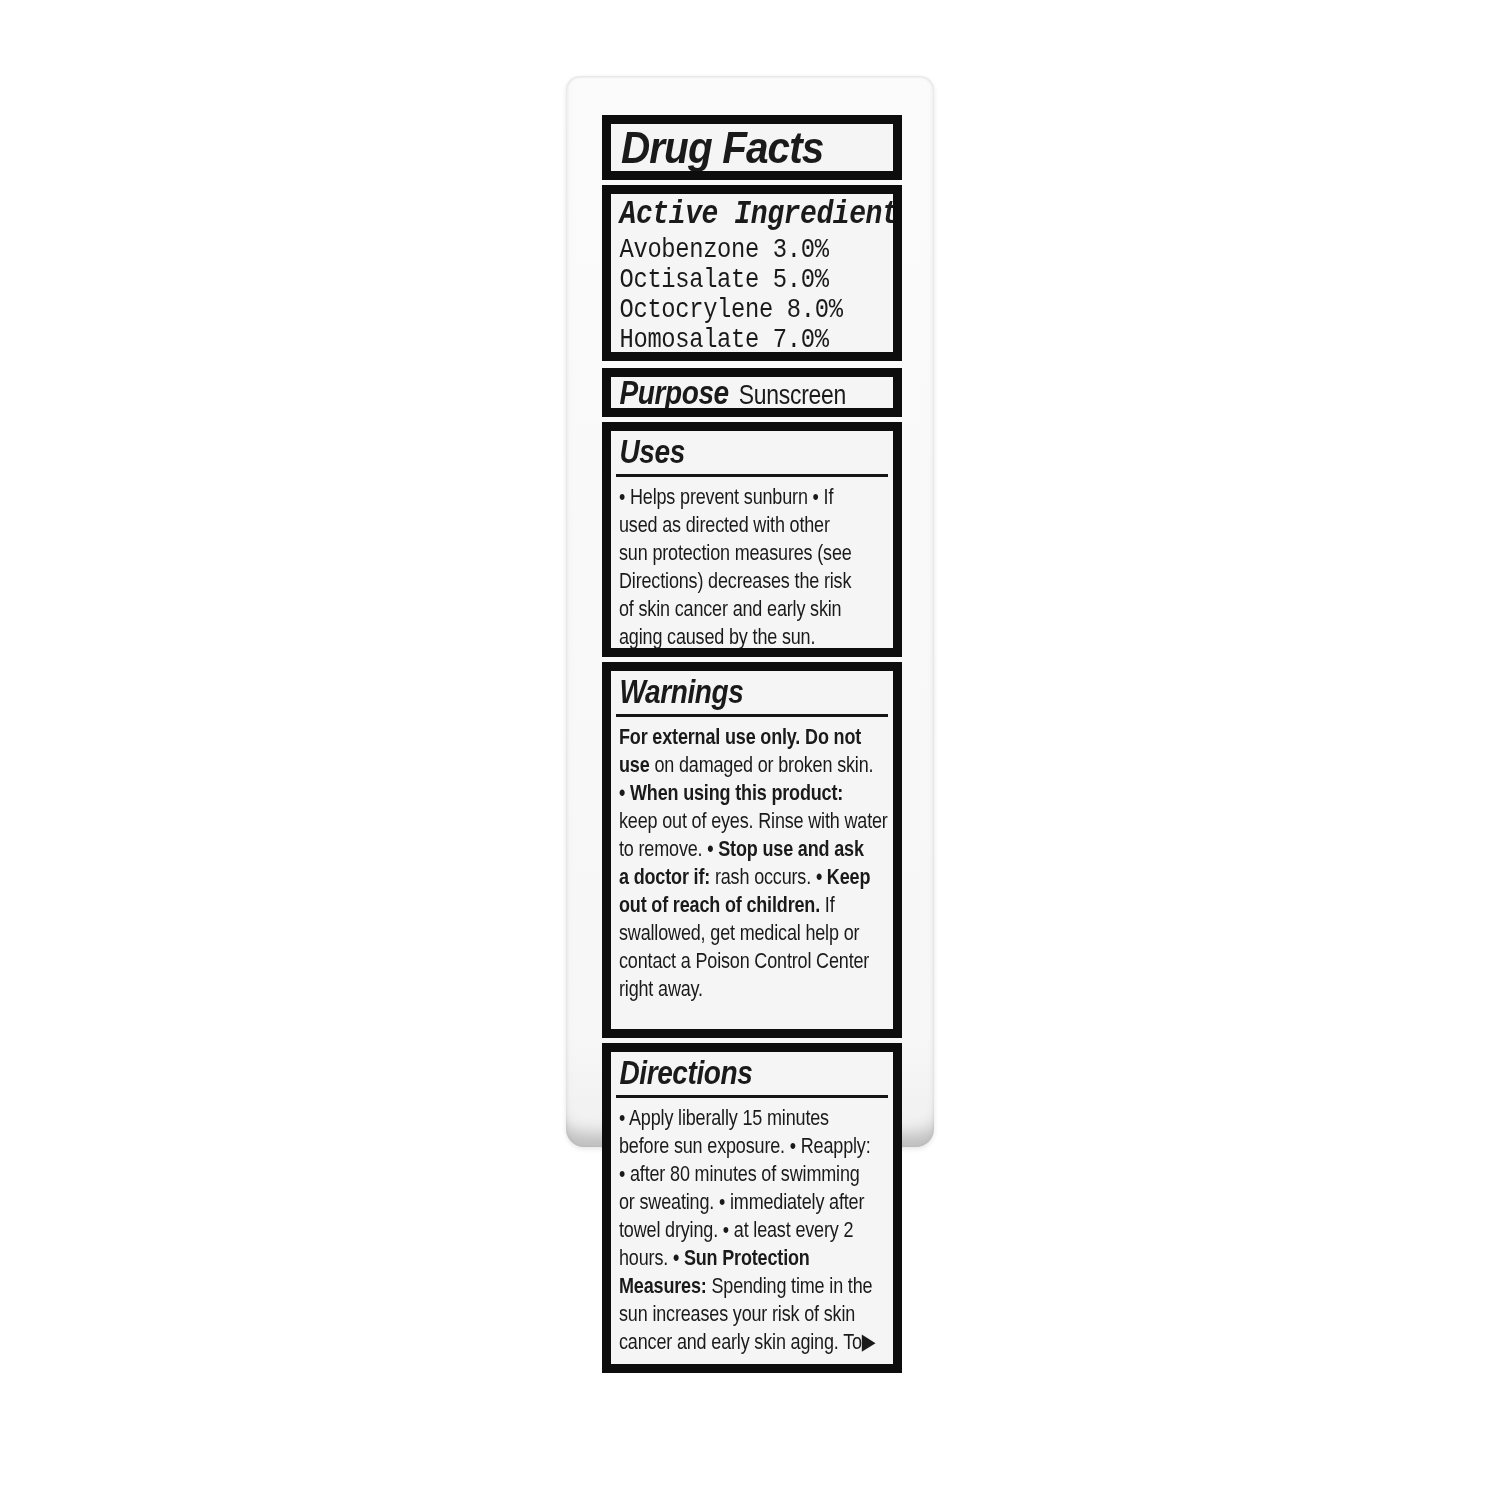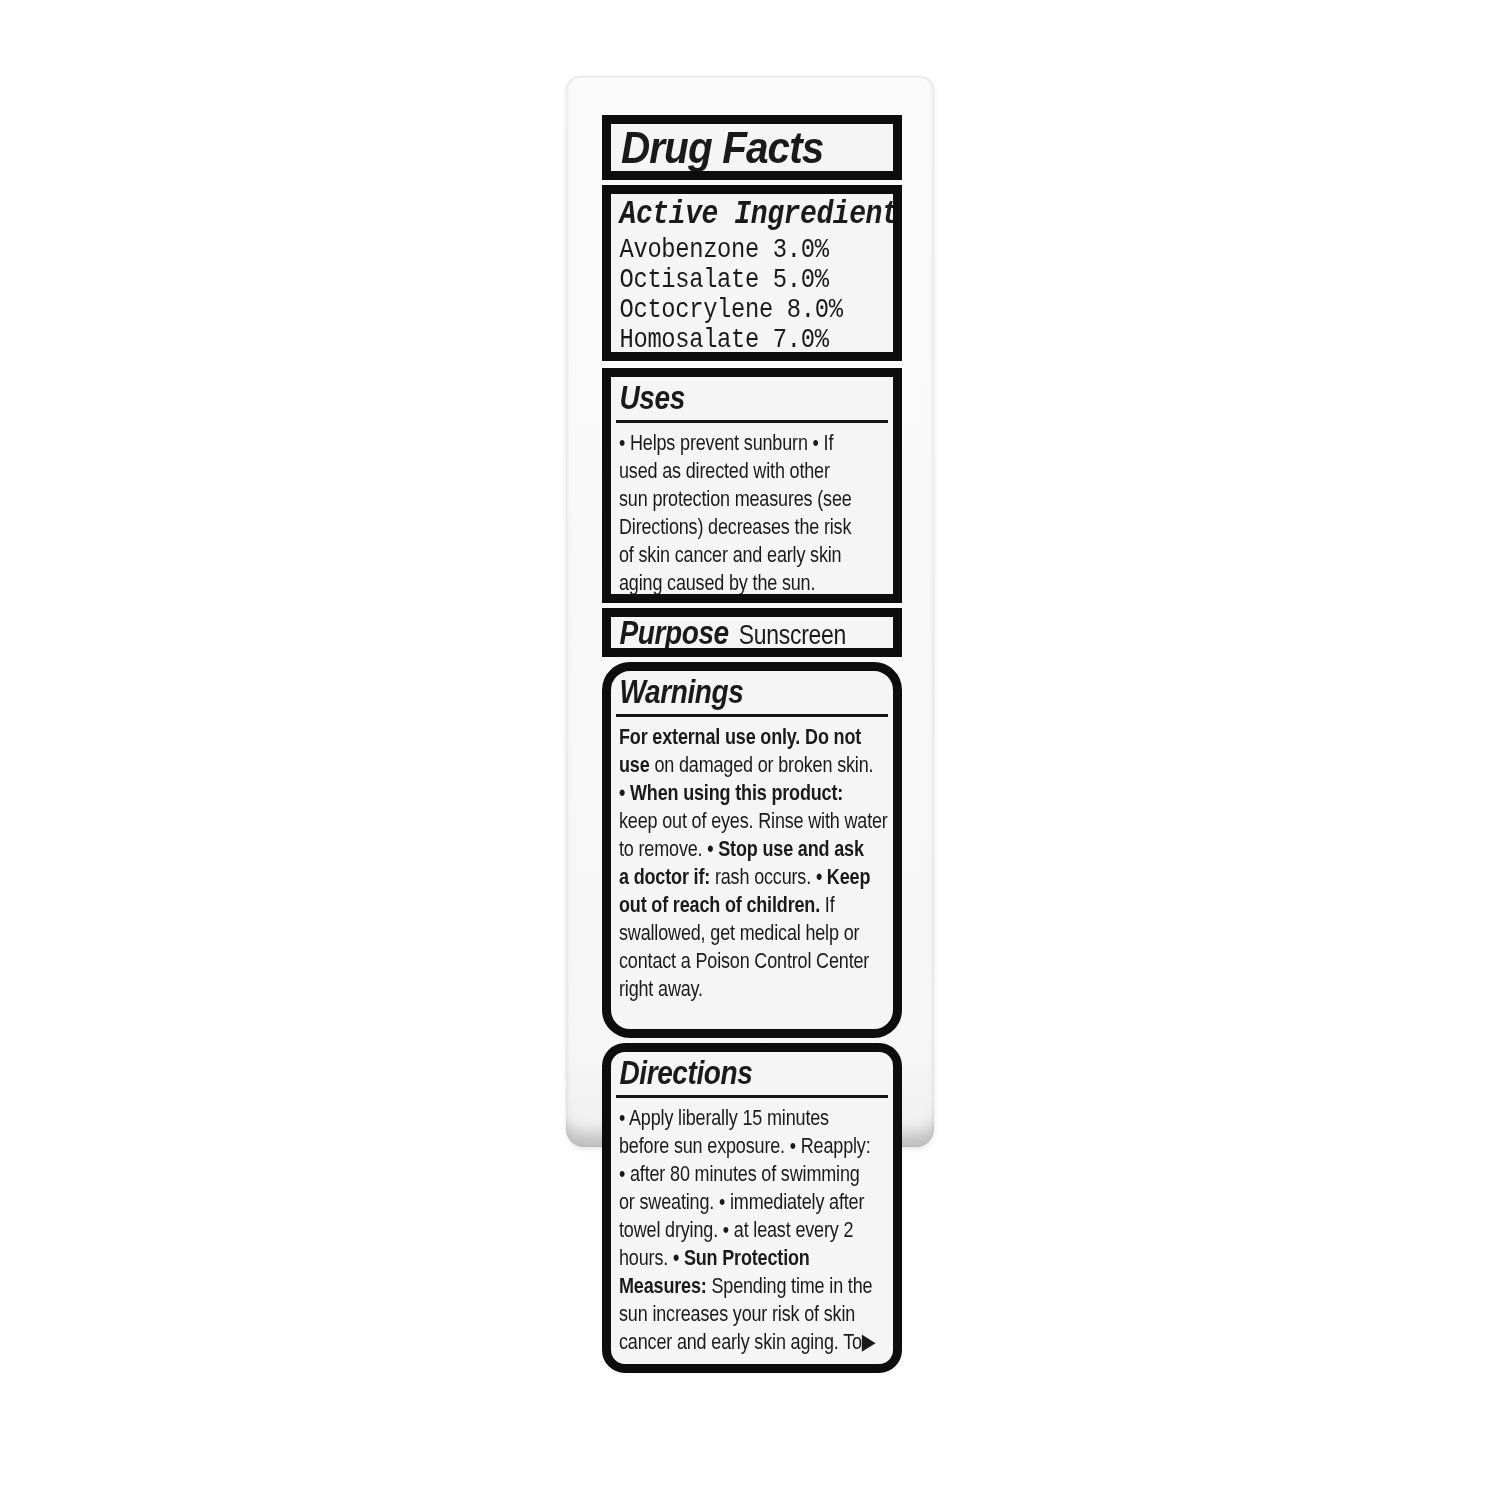--- a/index.html
+++ b/index.html
@@ -47,22 +47,22 @@
   .line{white-space:nowrap;}
   .body-lines .line{font-size:22.5px;line-height:28px;letter-spacing:-0.2px;}
   .ing-lines  .line{font-size:28px;line-height:30px;letter-spacing:-0.4px;}
   .line .b{font-weight:bold;}
   .active-box{height:176px;font-family:Liberation Mono, monospace;}
   .purpose-box{height:49px;display:flex;align-items:center;}
   .purpose-row{white-space:nowrap;padding-left:10px;}
   .purpose-head{font-size:33px;font-weight:bold;font-style:italic;letter-spacing:-0.5px;}
   .purpose-val{font-size:27px;letter-spacing:-0.3px;}
   .uses-box{height:235px;}
-  .warnings-box{height:376px;border-radius:28px;}
-  .directions-box{height:330px;border-radius:23px;}
+  .warnings-box{height:376px;}
+  .directions-box{height:330px;}
 </style>
 </head>
 <body>
 
 <div class="package">
   <div class="label-col">
 
     <div class="box title-box gap5">
       <span class="title-text cx90">Drug Facts</span>
     </div>
@@ -70,38 +70,38 @@
     <div class="box active-box gap7">
       <div class="heading cx85">Active Ingredients</div>
       <div class="lines ing-lines cx85">
           <div class="line"><span>Avobenzone 3.0%</span></div>
           <div class="line"><span>Octisalate 5.0%</span></div>
           <div class="line"><span>Octocrylene 8.0%</span></div>
           <div class="line"><span>Homosalate 7.0%</span></div>
         </div>
     </div>
 
+    <div class="box purpose-box gap5">
+      <div class="purpose-row cx85">
+        <span class="purpose-head">Purpose</span>
+        <span class="purpose-val">&nbsp;<span>Sunscreen</span></span>
+      </div>
+    </div>
+
     <div class="box uses-box gap5">
       <div class="heading cx85">Uses</div>
       <div class="hline"></div>
       <div class="lines body-lines cx80">
           <div class="line"><span>• Helps prevent sunburn • If</span></div>
           <div class="line"><span>used as directed with other</span></div>
           <div class="line"><span>sun protection measures (see</span></div>
           <div class="line"><span>Directions) decreases the risk</span></div>
           <div class="line"><span>of skin cancer and early skin</span></div>
           <div class="line"><span>aging caused by the sun.</span></div>
         </div>
-    </div>
-
-    <div class="box purpose-box gap5">
-      <div class="purpose-row cx85">
-        <span class="purpose-head">Purpose</span>
-        <span class="purpose-val">&nbsp;<span>Sunscreen</span></span>
-      </div>
     </div>
 
     <div class="box warnings-box gap5">
       <div class="heading cx85">Warnings</div>
       <div class="hline"></div>
       <div class="lines body-lines cx80">
           <div class="line"><span class="b">For external use only. Do not</span></div>
           <div class="line"><span class="b">use </span><span>on damaged or broken skin.</span></div>
           <div class="line"><span class="b">• When using this product:</span></div>
           <div class="line"><span>keep out of eyes. Rinse with water</span></div>

